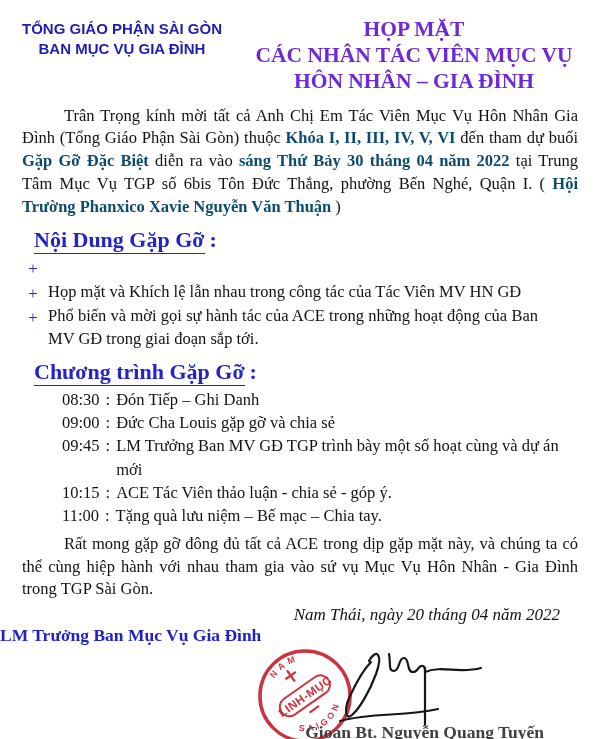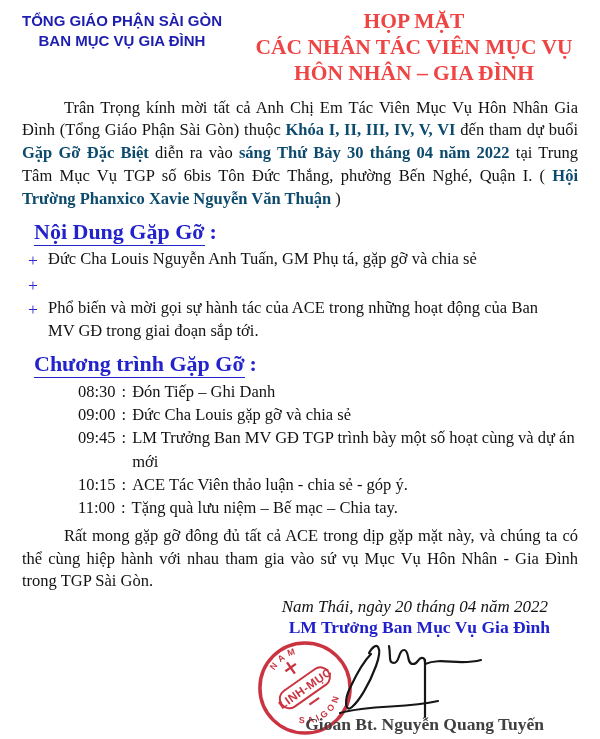--- a/index.html
+++ b/index.html
@@ -1,28 +1,28 @@
 <!DOCTYPE html>
 <html><head>
 <meta charset="utf-8">
 <style>
   html,body{margin:0;padding:0;}
   body{
     width:600px;height:739px;overflow:hidden;background:#ffffff;
     font-family:"Liberation Serif",serif;color:#121212;position:relative;
   }
   
-  .header{display:flex;padding:8px 8px 0 8px;}
+  .header{display:flex;padding:16px 8px 0 8px;}
   .org{
     width:228px;text-align:center;padding-top:3px;
     font-family:"Liberation Sans",sans-serif;font-weight:700;
     color:#1d1db0;font-size:15px;line-height:1.35;
   }
   .doc-title{
-    flex:1;text-align:center;font-weight:700;color:#ef4444;
+    flex:1;text-align:center;font-weight:700;color:#6d28d9;
     font-size:21.5px;line-height:1.22;
   }
   
   .intro{
     margin:10px 22px 0 22px;font-size:16.5px;line-height:1.38;
     text-align:justify;text-indent:42px;
   }
   .intro b{color:#0c4a6e;}
   
   .sec-head{
@@ -31,36 +31,36 @@
   .sec-head .hd{border-bottom:1.6px solid #2323cc;padding-bottom:1px;}
   .sec-head .colon{margin-left:5px;}
   
   .bullets{margin:3px 20px 0 28px;}
   .bullet{display:flex;font-size:16.5px;line-height:1.38;}
   .bullet .plus{color:#2a2ad0;width:20px;flex:none;font-size:17.5px;}
   .bullet .btext{max-width:490px;text-align:justify;}
   
   .schedule{margin:3px 20px 0 62px;font-size:16.5px;line-height:1.40;}
   .srow{display:flex;}
-  .stime{flex:none;margin-left:16px;}
+  .stime{flex:none;}
   .ssep{flex:none;padding:0 6px;}
   .sact{max-width:452px;}
   
   .closing{
     margin:6px 22px 0 22px;font-size:16.5px;line-height:1.38;
     text-align:justify;text-indent:42px;
   }
   
   .signoff{position:relative;height:140px;margin-top:4px;}
   .date-line{
-    text-align:right;padding-right:52px;font-style:italic;
+    text-align:right;padding-right:40px;font-style:italic;
     font-size:17px;color:#111;
   }
   .role-line{
-    text-align:right;padding-right:50px;color:#2020cc;
+    padding-right:50px;color:#2020cc;
     font-weight:700;font-size:17.5px;position:relative;z-index:2;
   }
   .name-line{
     position:absolute;right:56px;bottom:2px;color:#404040;
     font-weight:700;font-size:17.5px;z-index:4;
   }
   .stamp{position:absolute;left:256px;top:42px;width:98px;height:98px;z-index:3;opacity:.92;}
   .signature{position:absolute;left:332px;top:38px;width:152px;height:98px;z-index:3;}
 </style>
 </head>
@@ -79,24 +79,24 @@
 </div>
 
 <p class="intro"><span>Trân Trọng kính mời tất cả Anh Chị Em Tác Viên Mục Vụ Hôn Nhân Gia Đình (Tổng Giáo Phận Sài Gòn) thuộc </span><b>Khóa I, II, III, IV, V, VI</b><span> đến tham dự buổi </span><b>Gặp Gỡ Đặc Biệt</b><span> diễn ra vào </span><b>sáng Thứ Bảy 30 tháng 04 năm 2022</b><span> tại Trung Tâm Mục Vụ TGP số 6bis Tôn Đức Thắng, phường Bến Nghé, Quận I. ( </span><b>Hội Trường Phanxico Xavie Nguyễn Văn Thuận</b><span> )</span></p>
 
 <div class="sec-head">
   <span class="hd">Nội Dung Gặp Gỡ</span><span class="colon">:</span>
 </div>
 <div class="bullets">
   <div class="bullet">
     <span class="plus">+</span>
-    <span class="btext">Đức Cha Louis Nguyễn Anh Tuấn, GM Phụ tá, gặp gỡ và chia sẻ</span>
   </div>
   <div class="bullet">
     <span class="plus">+</span>
+    <span class="btext">Họp mặt và Khích lệ lẫn nhau trong công tác của Tác Viên MV HN GĐ</span>
   </div>
   <div class="bullet">
     <span class="plus">+</span>
     <span class="btext">Phổ biến và mời gọi sự hành tác của ACE trong những hoạt động của Ban MV GĐ trong giai đoạn sắp tới.</span>
   </div>
 </div>
 
 <div class="sec-head">
   <span class="hd">Chương trình Gặp Gỡ</span><span class="colon">:</span>
 </div>

